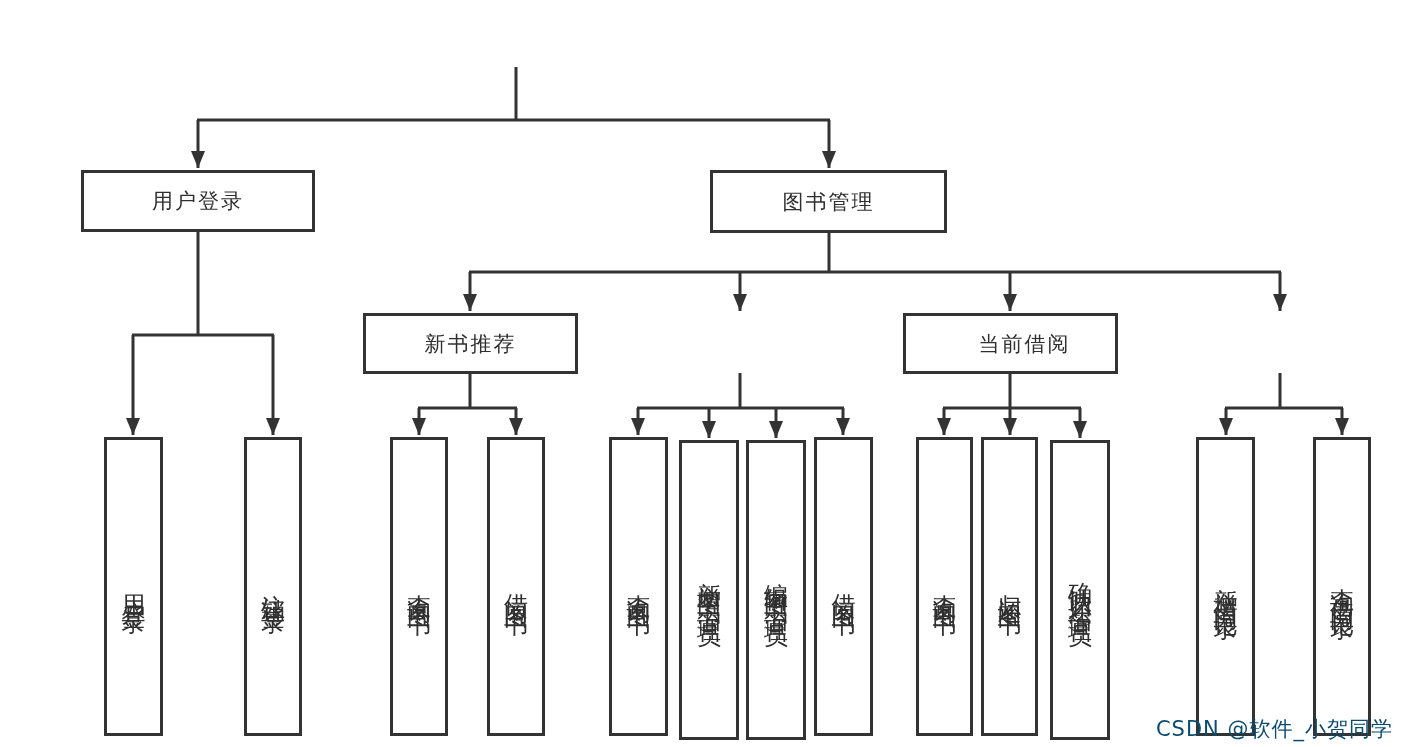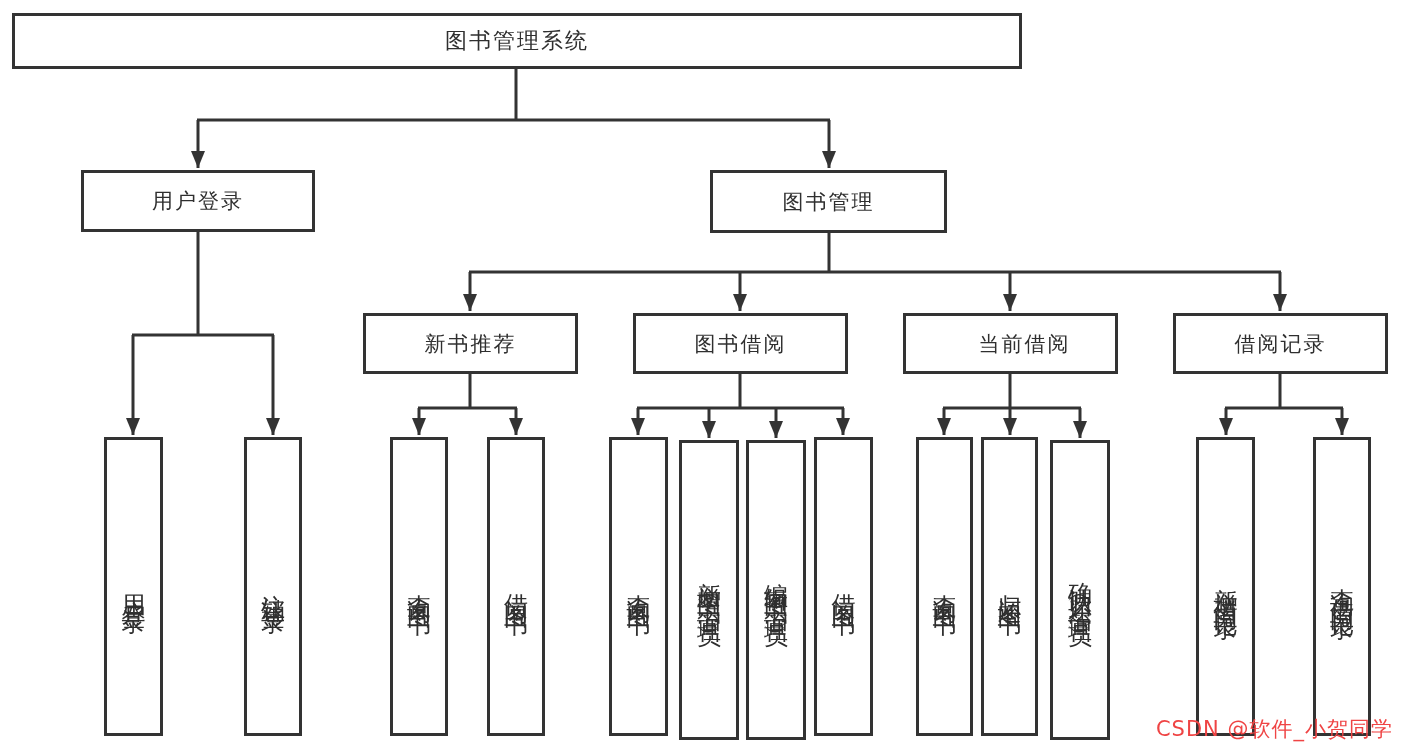--- a/index.html
+++ b/index.html
@@ -44,21 +44,21 @@
     writing-mode: vertical-rl;
     text-orientation: mixed;
     font-size: 24px;
     letter-spacing: 6px;
     line-height: 1;
   }
   .watermark {
     position: absolute;
     right: 12px;
     bottom: 4px;
-    color: #ef4444;
+    color: #0c4a6e;
     font-size: 21px;
     letter-spacing: 1px;
     z-index: 5;
     white-space: nowrap;
   }
 </style>
 </head>
 <body>
 
 <div class="canvas">
@@ -99,29 +99,26 @@
       <line x1="944" y1="408" x2="944" y2="435" marker-end="url(#arw)"></line>
       <line x1="1010" y1="408" x2="1010" y2="435" marker-end="url(#arw)"></line>
       <line x1="1080" y1="408" x2="1080" y2="438" marker-end="url(#arw)"></line>
 
       <path d="M1280,373 V408 M1225,408 H1343"></path>
       <line x1="1226" y1="408" x2="1226" y2="435" marker-end="url(#arw)"></line>
       <line x1="1342" y1="408" x2="1342" y2="435" marker-end="url(#arw)"></line>
     </g>
   </svg>
 
-  <div class="node h-node root-node" style="left:12px; top:13px; width:1010px; height:56px;">图书管理系统</div>
 
   <div class="node h-node" style="left:81px; top:170px; width:234px; height:62px;">用户登录</div>
   <div class="node h-node" style="left:363px; top:313px; width:215px; height:61px;">新书推荐</div>
 
   <div class="node h-node" style="left:710px; top:170px; width:237px; height:63px;">图书管理</div>
-  <div class="node h-node" style="left:633px; top:313px; width:215px; height:61px;">图书借阅</div>
   <div class="node h-node" style="left:903px; top:313px; width:215px; height:61px;padding-left:28px;">当前借阅</div>
-  <div class="node h-node" style="left:1173px; top:313px; width:215px; height:61px;">借阅记录</div>
 
   <div class="node v-node" style="left:104px; top:437px; width:59px; height:299px;">用户登录</div>
   <div class="node v-node" style="left:244px; top:437px; width:58px; height:299px;">注销登录</div>
 
   <div class="node v-node" style="left:390px; top:437px; width:58px; height:299px;">查询图书</div>
   <div class="node v-node" style="left:487px; top:437px; width:58px; height:299px;">借阅图书</div>
 
   <div class="node v-node" style="left:609px; top:437px; width:59px; height:299px;">查询图书</div>
   <div class="node v-node" style="left:679px; top:440px; width:60px; height:300px;">新增图书（管理员）</div>
   <div class="node v-node" style="left:746px; top:440px; width:60px; height:300px;">编辑图书（管理员）</div>

